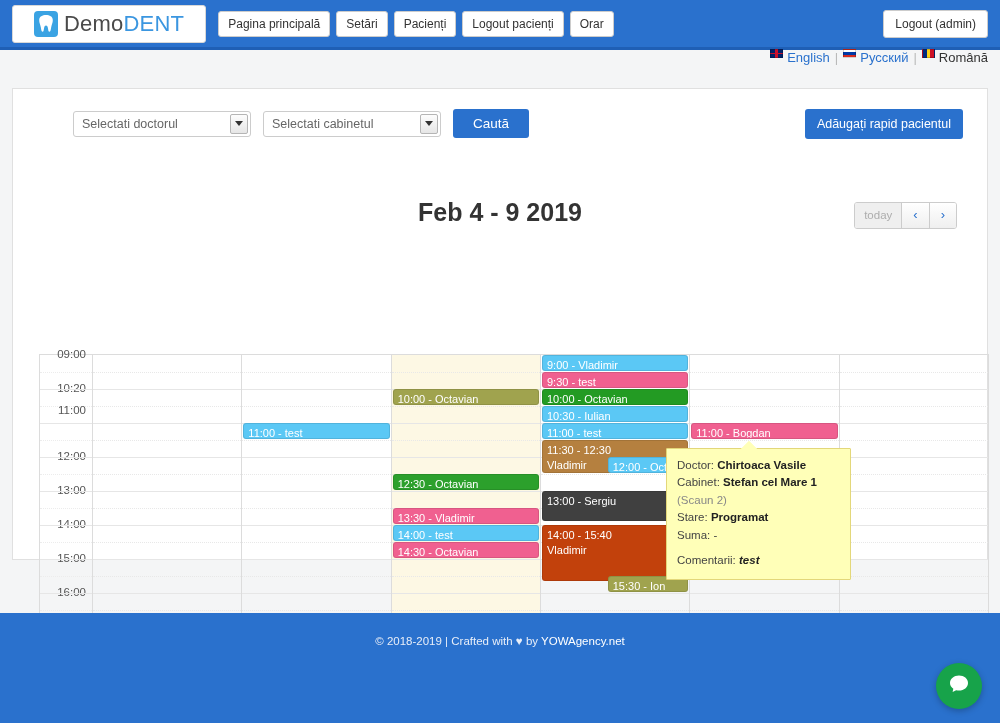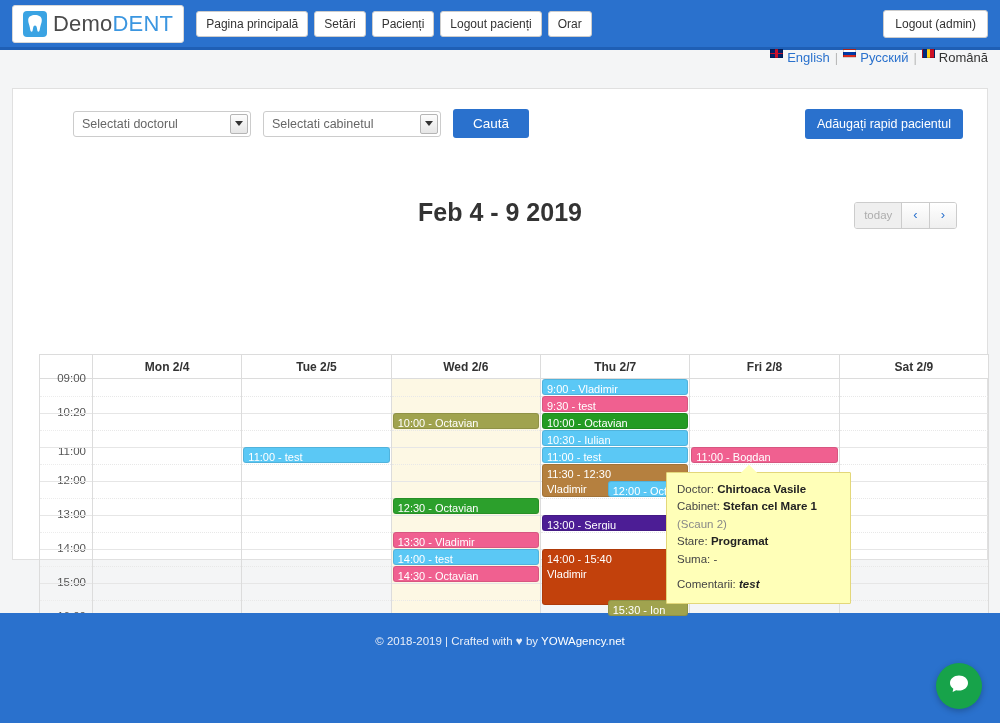--- a/index.html
+++ b/index.html
@@ -15,21 +15,21 @@
   
   .navbar {
     height:50px; background:#2a71cd;
     border-bottom:3px solid #1f5fb5;
     display:flex; align-items:center; padding:0 12px;
     position:relative;
   }
   .logo-box {
     background:#fff; border:1px solid #d8d8d8; border-radius:3px;
     height:38px; display:flex; align-items:center;
-    padding:0 10px; gap:6px; margin-right:12px;
+    padding:0 21px; gap:6px; margin-right:12px;
   }
   .tooth {
     width:24px; height:26px; background:#3aa3e3; border-radius:4px;
     display:flex; align-items:center; justify-content:center;
   }
   .tooth svg { display:block; }
   .logo-text { font-size:22px; letter-spacing:.2px; white-space:nowrap; }
   .logo-text .d1 { color:#4a4a4a; }
   .logo-text .d2 { color:#3b96e0; }
 
@@ -237,38 +237,29 @@
   <div class="caltoolbar">
     <div class="cal-title">Feb 4 - 9 2019</div>
     <div class="nav-group">
       <button class="bg-btn today">today</button>
       <button class="bg-btn arrow-g">‹</button>
       <button class="bg-btn arrow-g">›</button>
     </div>
   </div>
 
   <div class="cal">
-    <div class="cal-head">
-      <div class="axis"></div>
-      <div class="dcell">Mon 2/4</div>
-      <div class="dcell">Tue 2/5</div>
-      <div class="dcell">Wed 2/6</div>
-      <div class="dcell">Thu 2/7</div>
-      <div class="dcell">Fri 2/8</div>
-      <div class="dcell">Sat 2/9</div>
-    </div>
 
     <div class="cal-body">
       <div class="axis-col" id="axis-col">
           <div class="axis-lbl" style="top: 0px;">09:00</div>
           <div class="axis-line half" style="top: 17px;"></div>
           <div class="axis-lbl" style="top: 34px;">10:20</div>
           <div class="axis-line" style="top: 34px;"></div>
           <div class="axis-line half" style="top: 51px;"></div>
-          <div class="axis-lbl" style="top: 73px;">11:00</div>
+          <div class="axis-lbl" style="top: 56px;">11:00</div>
           <div class="axis-line" style="top: 68px;"></div>
           <div class="axis-line half" style="top: 85px;"></div>
           <div class="axis-lbl" style="top: 102px;">12:00</div>
           <div class="axis-line" style="top: 102px;"></div>
           <div class="axis-line half" style="top: 119px;"></div>
           <div class="axis-lbl" style="top: 136px;">13:00</div>
           <div class="axis-line" style="top: 136px;"></div>
           <div class="axis-line half" style="top: 153px;"></div>
           <div class="axis-lbl" style="top: 170px;">14:00</div>
           <div class="axis-line" style="top: 170px;"></div>
@@ -354,21 +345,21 @@
             <div class="hline half" style="top: 221px;"></div>
             <div class="hline" style="top: 238px;"></div>
             <div class="hline half" style="top: 255px;"></div>
             <div class="ev" style="top: 0px; height: 16px; background: rgb(91, 200, 245);"><span>9:00 - Vladimir</span></div>
             <div class="ev" style="top: 17px; height: 16px; background: rgb(240, 96, 144);"><span>9:30 - test</span></div>
             <div class="ev" style="top: 34px; height: 16px; background: rgb(35, 155, 35);"><span>10:00 - Octavian</span></div>
             <div class="ev" style="top: 51px; height: 16px; background: rgb(91, 200, 245);"><span>10:30 - Iulian</span></div>
             <div class="ev" style="top: 68px; height: 16px; background: rgb(91, 200, 245);"><span>11:00 - test</span></div>
             <div class="ev" style="top: 85px; height: 33px; background: rgb(181, 128, 63);"><span>11:30 - 12:30</span><span class="l2">Vladimir</span></div>
             <div class="ev" style="top: 102px; height: 16px; background: rgb(91, 200, 245); left: 45%; right: 1px; z-index: 5;"><span>12:00 - Octa</span></div>
-            <div class="ev" style="top: 136px; height: 16px; background: #4c1d95;"><span>13:00 - Sergiu</span></div>
+            <div class="ev" style="top: 136px; height: 30px; background: #404040;"><span>13:00 - Sergiu</span></div>
             <div class="ev" style="top: 170px; height: 55.6667px; background: #c2410c;"><span>14:00 - 15:40</span><span class="l2">Vladimir</span></div>
             <div class="ev" style="top: 221px; height: 16px; background: rgb(160, 163, 78); left: 45%; right: 1px; z-index: 5;"><span>15:30 - Ion</span></div>
           </div>
           <div class="daycol">
             <div class="hline half" style="top: 17px;"></div>
             <div class="hline" style="top: 34px;"></div>
             <div class="hline half" style="top: 51px;"></div>
             <div class="hline" style="top: 68px;"></div>
             <div class="hline half" style="top: 85px;"></div>
             <div class="hline" style="top: 102px;"></div>

